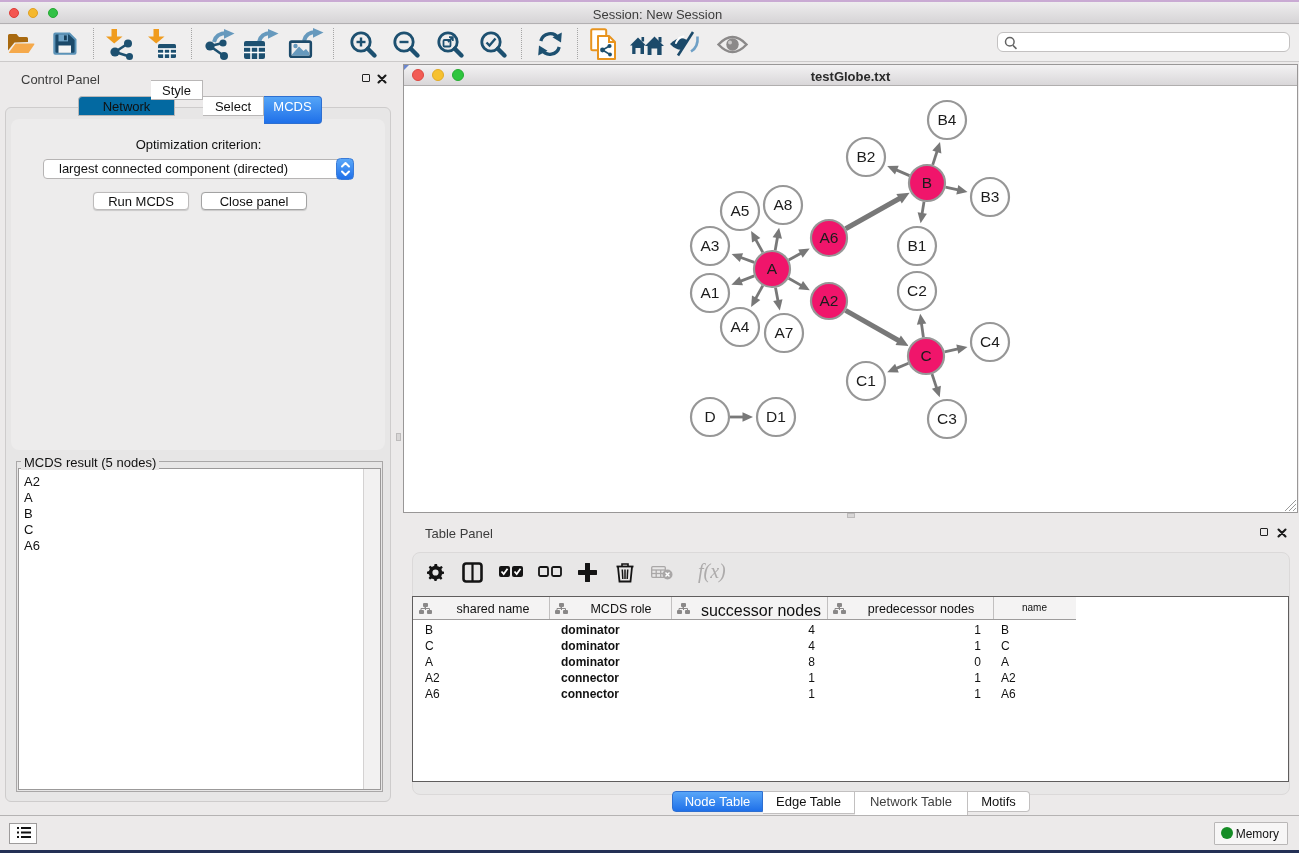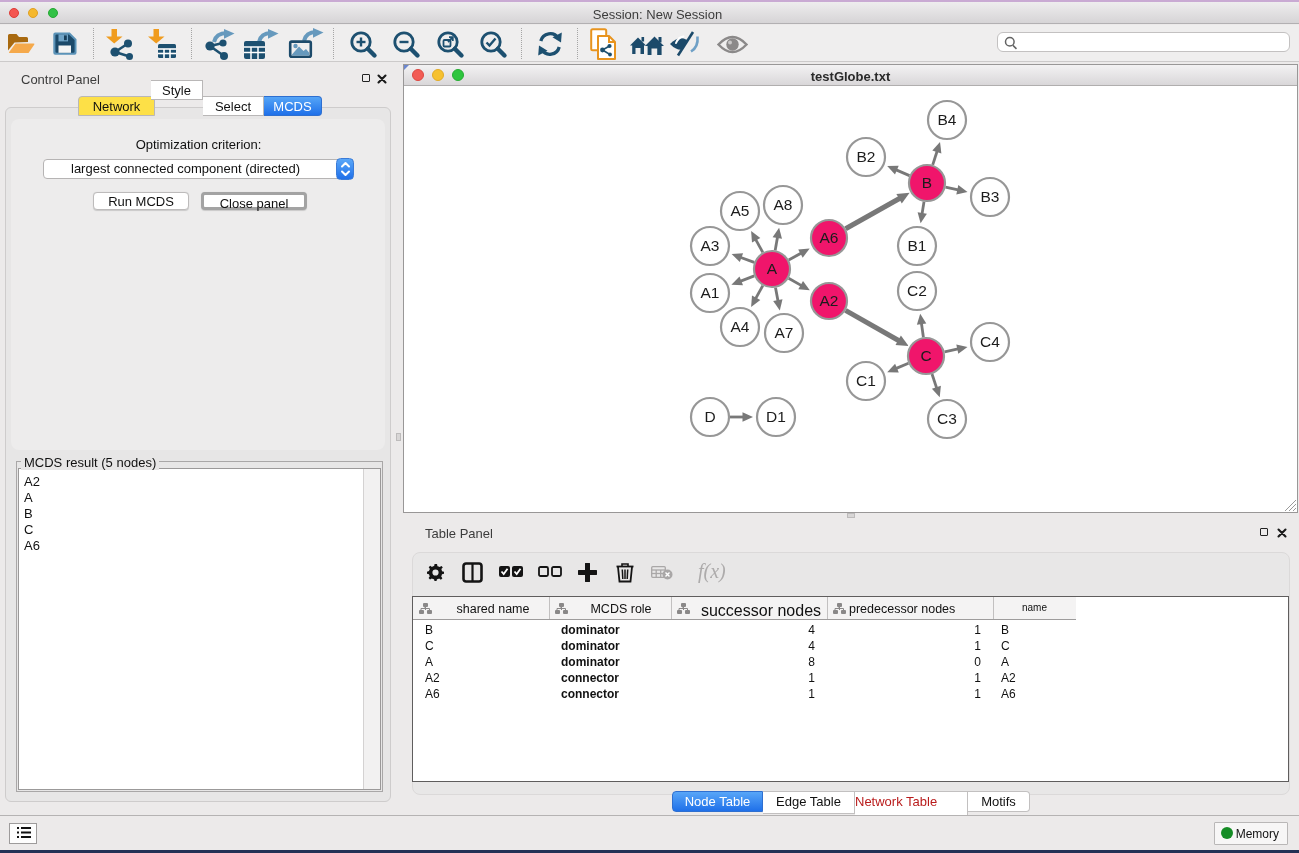--- a/index.html
+++ b/index.html
@@ -156,35 +156,35 @@
 
 <div class="abs ttl" style="left:13px;top:72px;">Control Panel</div>
 <div class="abs" style="left:362px;top:74px;width:8px;height:8px;border:1.6px solid #222;border-radius:1px;"></div>
 <svg class="abs" style="left:377px;top:74px;" width="10" height="10" viewBox="0 0 10 10">
     <path d="M1.5 1.5 L8.5 8.5 M8.5 1.5 L1.5 8.5" stroke="#1a1a1a" stroke-width="2.1" stroke-linecap="round"></path>
   </svg>
 
 <div class="abs" style="left:5px;top:107px;width:386px;height:695px;background:#e7e6e6;border:1px solid #cecccc;border-radius:6px;"></div>
 <div class="abs" style="left:11px;top:119px;width:374px;height:331px;background:#edecec;border-radius:8px;"></div>
 
-<div class="abs" style="left:78px;top:96px;width:77px;height:20px;background:#fde047;border:1px solid #b9b7b7;border-radius:4px 0 0 0;font-size:13px;text-align:center;line-height:19px;color:#111;">Network</div>
+<div class="abs" style="left:78px;top:96px;width:97px;height:20px;background:#0369a1;border:1px solid #b9b7b7;border-radius:4px 0 0 0;font-size:13px;text-align:center;line-height:19px;color:#111;">Network</div>
 <div class="abs" style="left:151px;top:80px;width:52px;height:20px;background:#fff;border:1px solid #b9b7b7;border-left:none;font-size:13px;text-align:center;line-height:19px;color:#111;">Style</div>
 <div class="abs" style="left:203px;top:96px;width:61px;height:20px;background:#fff;border:1px solid #b9b7b7;border-left:none;font-size:13px;text-align:center;line-height:19px;color:#111;">Select</div>
-<div class="abs" style="left:264px;top:96px;width:58px;height:20px;background:linear-gradient(#55a5f7,#1f70e9);border:1px solid #2e6fd0;border-left:none;border-radius:0 4px 4px 0;font-size:13px;text-align:center;line-height:19px;color:#fff;">MCDS</div>
+<div class="abs" style="left:264px;top:96px;width:58px;height:28px;background:linear-gradient(#55a5f7,#1f70e9);border:1px solid #2e6fd0;border-left:none;border-radius:0 4px 4px 0;font-size:13px;text-align:center;line-height:19px;color:#fff;">MCDS</div>
 
 <div class="abs" style="left:0;top:137px;width:397px;text-align:center;font-size:13px;color:#111;">Optimization criterion:</div>
 <div class="abs" style="left:43px;top:159px;width:311px;height:20px;background:#fff;border:1px solid #b6b4b4;border-radius:4px;"></div>
-<div class="abs" style="left:43px;top:159px;width:311px;height:20px;font-size:13px;color:#111;line-height:19px;padding-left:28px;">largest connected component (directed)</div>
+<div class="abs" style="left:43px;top:159px;width:311px;height:20px;font-size:13px;color:#111;line-height:19px;padding-left:16px;">largest connected component (directed)</div>
 <div class="abs" style="left:336px;top:158px;width:18px;height:22px;border-radius:4.5px;background:linear-gradient(#5aa7f8,#2070e9);border:1px solid #3a7bd8;"></div>
 <svg class="abs" style="left:339px;top:161px;" width="13" height="16" viewBox="0 0 13 16">
     <path d="M3 5.5 L6.5 2 L10 5.5" fill="none" stroke="#fff" stroke-width="2" stroke-linecap="round" stroke-linejoin="round"></path>
     <path d="M3 10.5 L6.5 14 L10 10.5" fill="none" stroke="#fff" stroke-width="2" stroke-linecap="round" stroke-linejoin="round"></path>
   </svg>
 <div class="abs" style="left:93px;top:192px;width:96px;height:18px;background:#fff;border:1px solid #bdbbbb;border-radius:4px;box-shadow:0 0.5px 1px rgba(0,0,0,0.15);font-size:13px;text-align:center;line-height:17px;color:#111;">Run MCDS</div>
-<div class="abs" style="left:201px;top:192px;width:106px;height:18px;background:#fff;border:3px solid #a3a3a3;border-radius:4px;box-shadow:0 0.5px 1px rgba(0,0,0,0.15);font-size:13px;text-align:center;line-height:17px;color:#111;">Close panel</div>
+<div class="abs" style="left:201px;top:192px;width:106px;height:18px;background:#fff;border:1px solid #a3a3a3;border-radius:4px;box-shadow:0 0.5px 1px rgba(0,0,0,0.15);font-size:13px;text-align:center;line-height:17px;color:#111;">Close panel</div>
 
 <div class="abs" style="left:16px;top:461px;width:367px;height:331px;border:1px solid #a9a7a7;"></div>
 <div class="abs" style="left:18px;top:468px;width:363px;height:322px;background:#fff;border:1px solid #9b9999;"></div>
 <div class="abs" style="left:21px;top:455px;background:#e7e6e6;padding:0 3px;font-size:13px;color:#111;">MCDS result (5 nodes)</div>
 <div class="abs" style="left:363px;top:469px;width:17px;height:320px;background:#f2f1f1;border-left:1px solid #d4d2d2;"></div>
 <div class="abs" style="left:24px;top:474px;font-size:13px;color:#111;line-height:16px;">A2<br>A<br>B<br>C<br>A6</div>
 
 <div class="abs" style="left:396px;top:433px;width:5px;height:8px;background:#d8d6d6;border:1px solid #bdbbbb;"></div>
 
 <div class="abs" style="left:403px;top:64px;width:895px;height:449px;background:#fff;border:1px solid #999797;"></div>
@@ -364,31 +364,31 @@
     <g fill="#8a8888">
       <rect x="4" y="0" width="5" height="4" rx="1"></rect>
       <rect x="0" y="7" width="5" height="4" rx="1"></rect>
       <rect x="8" y="7" width="5" height="4" rx="1"></rect>
       <path d="M6 4 L6 5.5 L2 5.5 L2 7 M6 5.5 L10.5 5.5 L10.5 7 M6.5 4 L6.5 7" stroke="#8a8888" fill="none" stroke-width="1"></path>
     </g>
   </svg>
 <div class="abs" style="left:437px;top:602px;width:112px;text-align:center;font-size:12.5px;color:#111;">shared name</div>
 <div class="abs" style="left:571px;top:602px;width:100px;text-align:center;font-size:12.5px;color:#111;">MCDS role</div>
 <div class="abs" style="left:695px;top:602px;width:132px;text-align:center;font-size:16px;color:#111;">successor nodes</div>
-<div class="abs" style="left:849px;top:602px;width:144px;text-align:left;font-size:12.5px;color:#111;">predecessor nodes</div>
+<div class="abs" style="left:849px;top:602px;width:144px;text-align:center;font-size:12.5px;color:#111;">predecessor nodes</div>
 <div class="abs" style="left:993px;top:602px;width:83px;text-align:center;font-size:10px;color:#111;">name</div>
 <div class="abs" style="left:425px;top:622px;font-size:12px;color:#111;line-height:16px;">B<br>C<br>A<br>A2<br>A6</div>
 <div class="abs" style="left:561px;top:622px;font-size:12px;color:#111;line-height:16px;font-weight:bold;">dominator<br>dominator<br>dominator<br>connector<br>connector</div>
 <div class="abs" style="left:735px;top:622px;width:80px;text-align:right;font-size:12px;color:#111;line-height:16px;">4<br>4<br>8<br>1<br>1</div>
 <div class="abs" style="left:901px;top:622px;width:80px;text-align:right;font-size:12px;color:#111;line-height:16px;">1<br>1<br>0<br>1<br>1</div>
 <div class="abs" style="left:1001px;top:622px;font-size:12px;color:#111;line-height:16px;">B<br>C<br>A<br>A2<br>A6</div>
 
 <div class="abs" style="left:672px;top:791px;width:91px;height:21px;background:linear-gradient(#58a6f8,#1f70e9);border:1px solid #2e6fd0;border-radius:4px 0 0 4px;font-size:13px;text-align:center;line-height:20px;color:#fff;">Node Table</div>
 <div class="abs" style="left:763px;top:791px;width:92px;height:23px;background:#fff;border:1px solid #c2c0c0;border-left:none;font-size:13px;text-align:center;line-height:20px;color:#111;">Edge Table</div>
-<div class="abs" style="left:855px;top:791px;width:113px;height:28px;background:#fff;border:1px solid #c2c0c0;border-left:none;font-size:13px;line-height:20px;color:#b91c1c;">Network Table</div>
+<div class="abs" style="left:855px;top:791px;width:113px;height:28px;background:#fff;border:1px solid #c2c0c0;border-left:none;font-size:13px;text-align:center;line-height:20px;color:#404040;">Network Table</div>
 <div class="abs" style="left:968px;top:791px;width:62px;height:21px;background:#fff;border:1px solid #c2c0c0;border-left:none;border-radius:0 4px 4px 0;font-size:13px;text-align:center;line-height:20px;color:#111;">Motifs</div>
 
 <div class="abs" style="left:0;top:815px;width:1299px;height:35px;background:#eceaea;border-top:1px solid #b5b3b3;"></div>
 <div class="abs" style="left:9px;top:823px;width:28px;height:21px;background:#fdfdfd;border:1px solid #9d9b9b;"></div>
 <svg class="abs" style="left:17px;top:827px;" width="14" height="11" viewBox="0 0 14 11">
     <g fill="#111">
       <rect x="0" y="0" width="2" height="2"></rect>
       <rect x="0" y="4.5" width="2" height="2"></rect>
       <rect x="0" y="9" width="2" height="2"></rect>
       <rect x="4" y="0" width="10" height="2"></rect>

